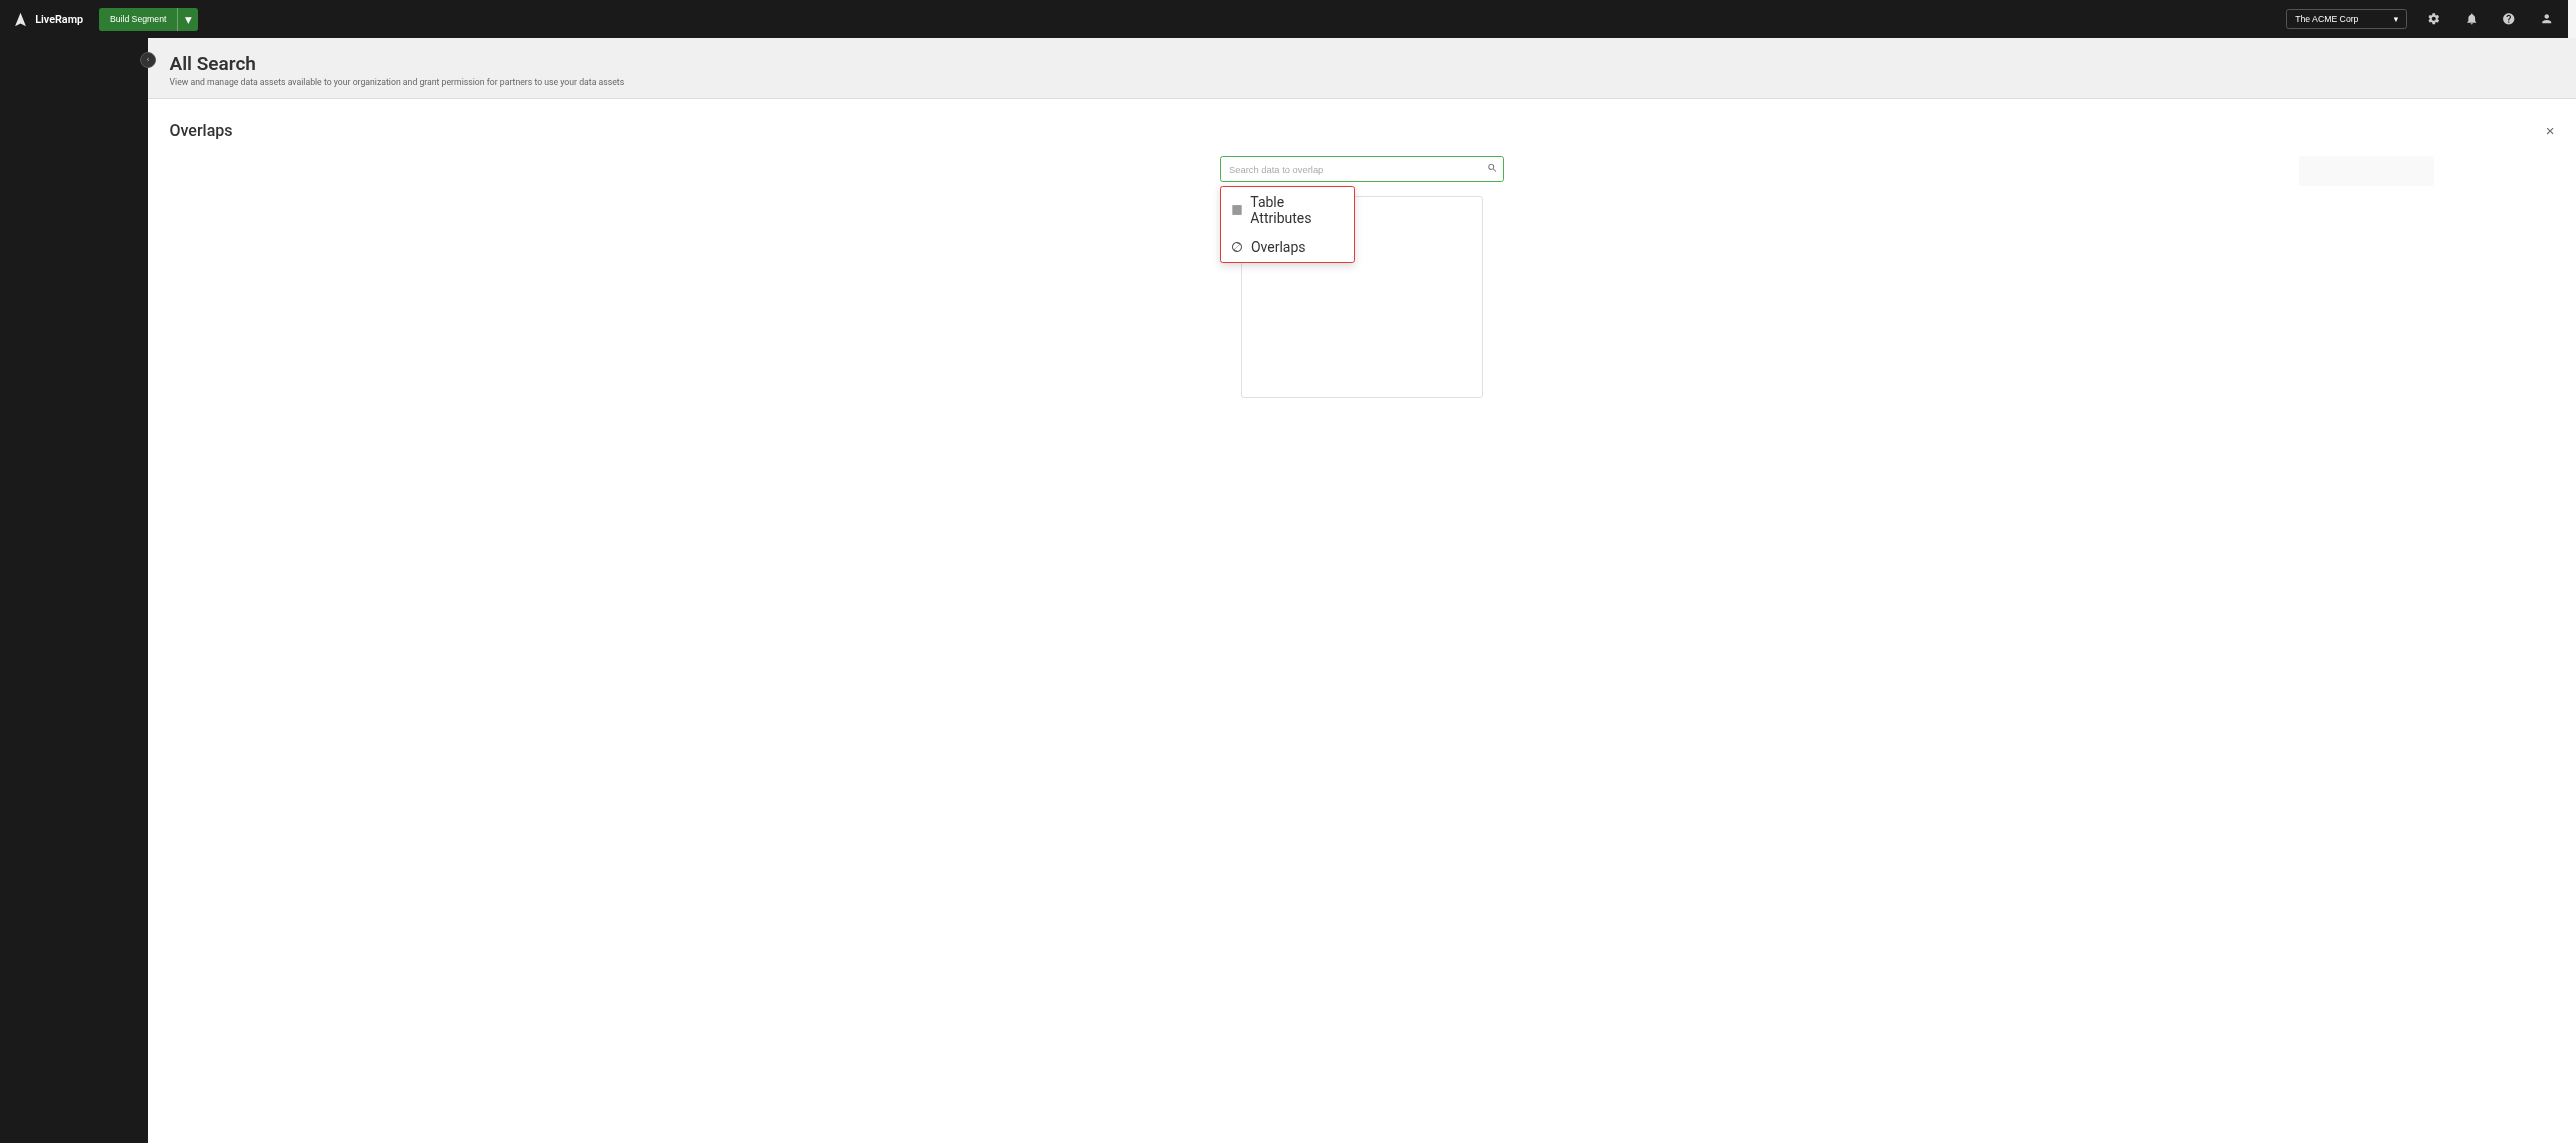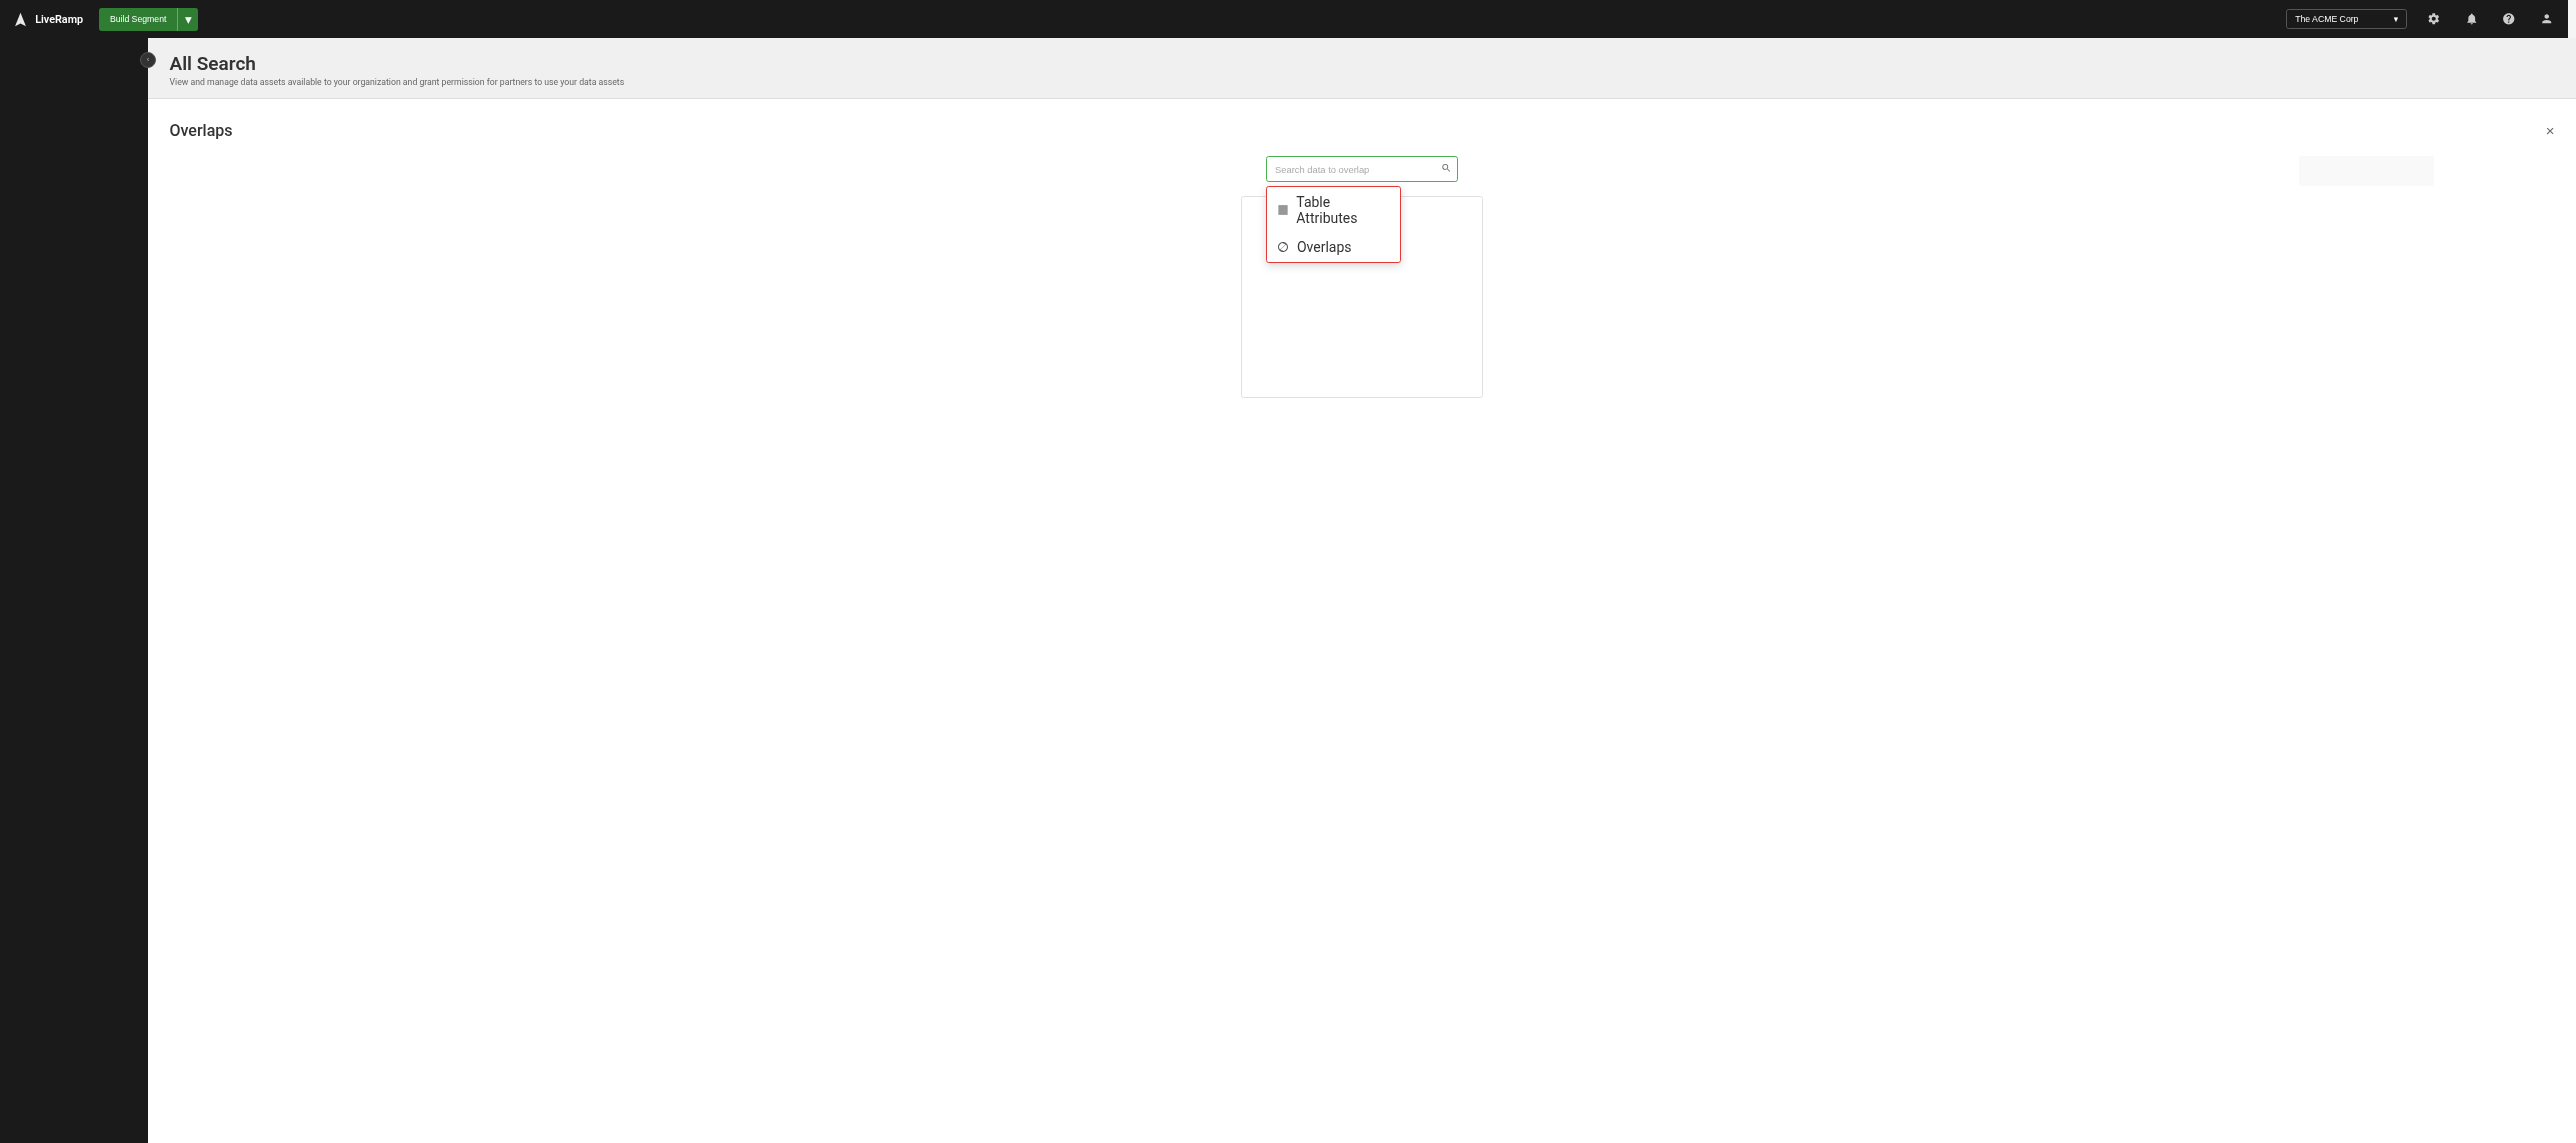--- a/index.html
+++ b/index.html
@@ -181,21 +181,21 @@
 
     
     .search-container {
       display: flex;
       justify-content: center;
       align-items: flex-start;
       margin-top: 13.5px;
       position: relative;
     }
     .search-wrapper {
-      width: 192px;
+      width: 284px;
       position: relative;
     }
     .search-input-box {
       width: 100%;
       border: 1px solid #4caf50;
       border-radius: 2.7px;
       padding: 6.7px 27px 6.7px 8px;
       font-size: 9.4px;
       color: #333;
       outline: none;

